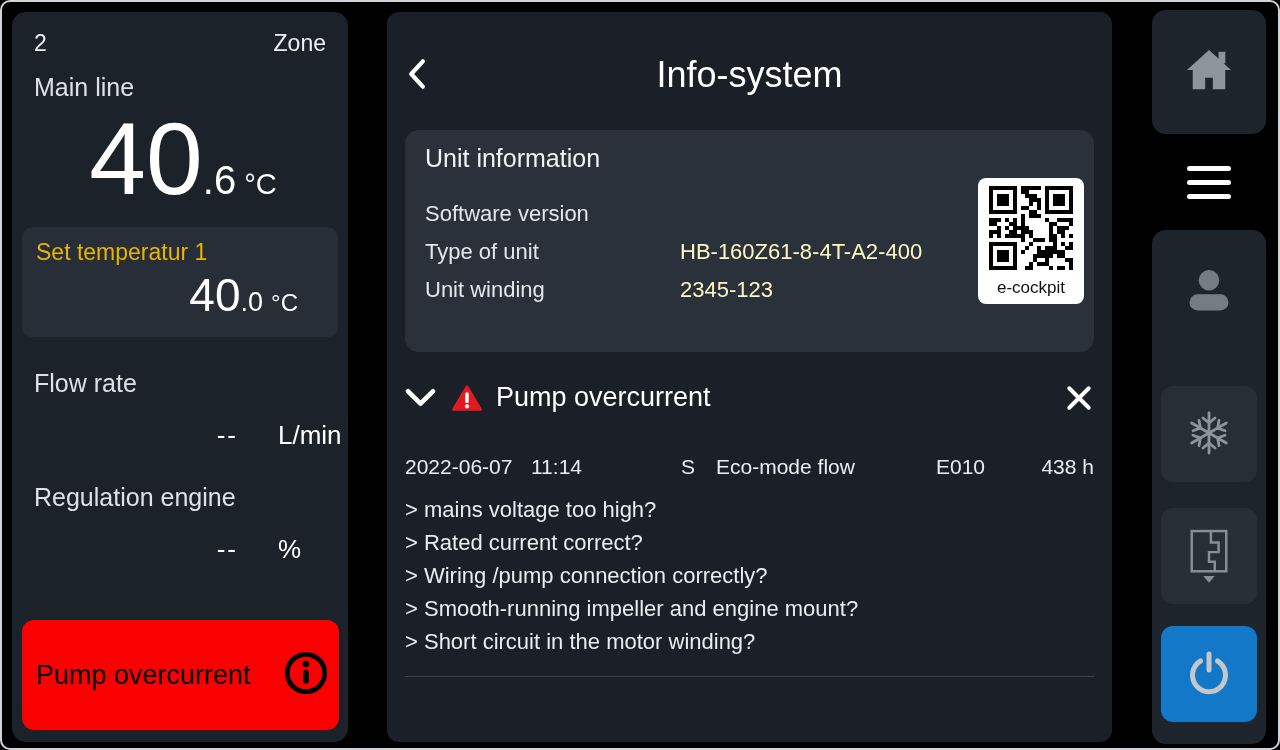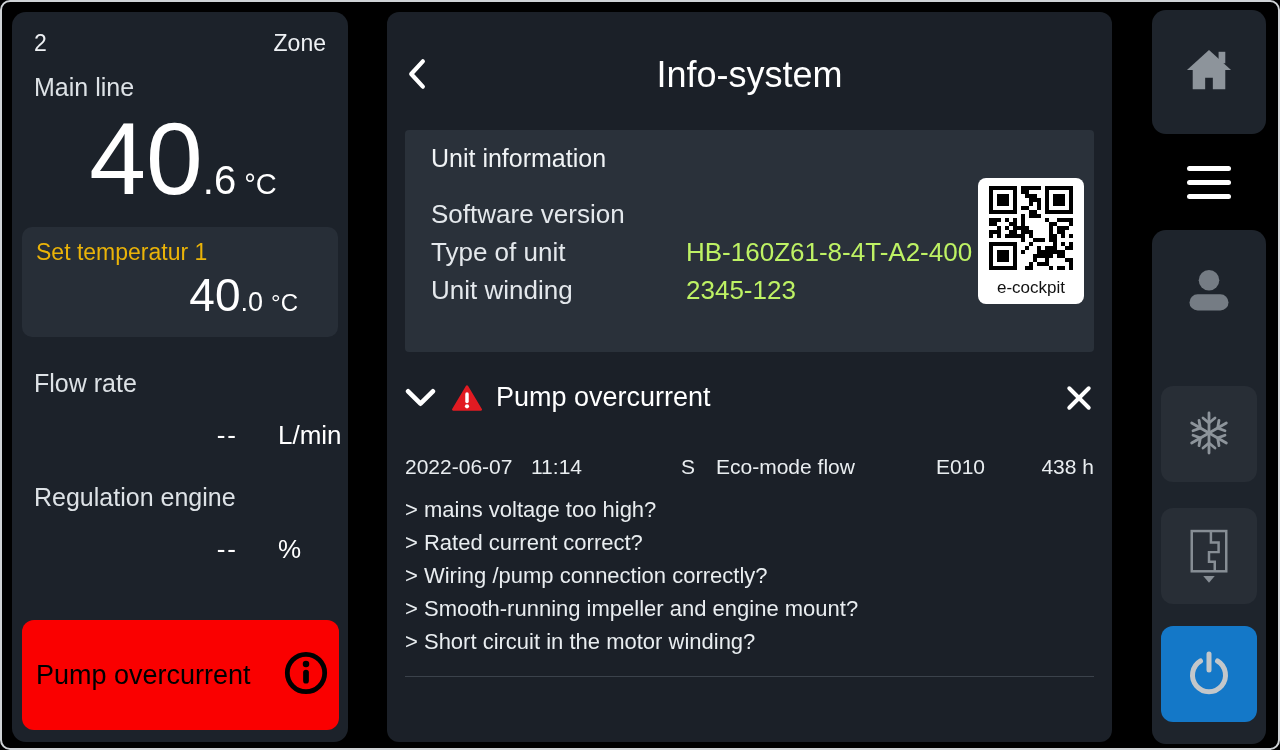--- a/index.html
+++ b/index.html
@@ -44,26 +44,26 @@
   
   .center-panel {
     position:absolute; left:385px; top:10px; width:725px; height:730px;
     background:#1b2028; border-radius:12px;
   }
   .center-header { position:relative; height:108px; }
   .back-btn { position:absolute; left:20px; top:44px; width:34px; height:40px; display:flex; align-items:center; cursor:pointer; }
   .center-title { text-align:center; padding-top:42px; font-size:36px; color:#fff; }
   .unit-card {
     position:relative; margin:10px 18px 14px 18px; height:222px;
-    background:#2a313a; border-radius:4px; padding:14px 26px;
+    background:#2a313a; border-radius:14px; padding:14px 20px;
   }
   .unit-card h3 { font-size:25px; font-weight:400; color:#f0f3f5; margin-bottom:22px; }
-  .info-row { display:flex; font-size:26px; line-height:38px;align-items:center; }
+  .info-row { display:flex; font-size:22px; line-height:38px;align-items:center; }
   .info-row .lbl { width:255px; color:#e4e8ec; }
-  .info-row .val { color:#bef264; }
+  .info-row .val { color:#fef9c3; }
   .qr-card {
     position:absolute; top:48px; right:10px; width:106px; height:126px;
     background:#fff; border-radius:8px; display:flex; flex-direction:column;
     align-items:center; padding-top:6px;
   }
   .qr-label { font-size:17px; color:#111; margin-top:2px; }
   .alarm-section { padding:0 18px; }
   .alarm-head { display:flex; align-items:center; margin-top:30px; }
   .alarm-head .tri { margin-left:16px; display:flex; }
   .alarm-head .title { margin-left:14px; font-size:27px; color:#fff; }

